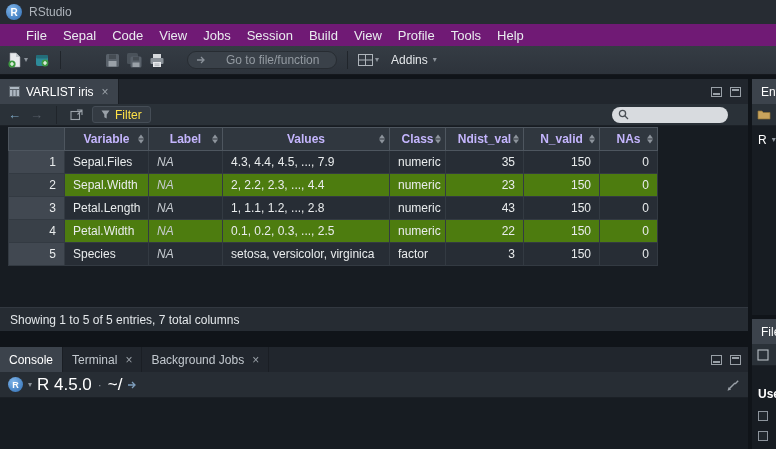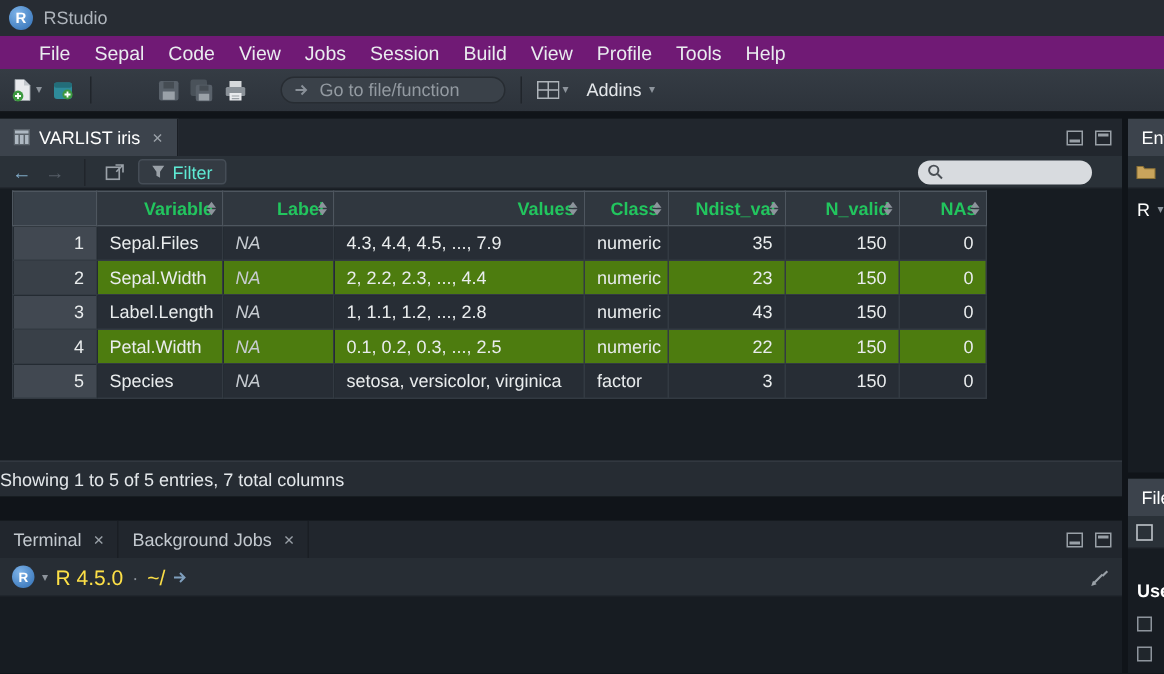--- a/index.html
+++ b/index.html
@@ -17,21 +17,21 @@
   .menubar{height:22px;background:#701a75;display:flex;align-items:stretch;padding-left:18px;flex:none}
   .menu-item{color:#e9ecef;font-size:13px;padding:0 8px;display:flex;align-items:center;cursor:default}
 
   
   .toolbar{height:29px;background:linear-gradient(#353c44,#2d333b);border-bottom:1px solid #15181d;
     display:flex;align-items:center;gap:6px;padding:0 7px;flex:none}
   .tb-icon{display:flex;align-items:center;gap:2px}
   .tb-sep{width:1px;height:18px;background:#20252b;margin:0 4px}
   .caret{color:#8d949c;font-size:8px;line-height:1}
   .goto-box{width:150px;height:18px;border-radius:9px;background:#3a4149;border:1px solid #272c32;
-    display:flex;align-items:center;gap:6px;padding:0 8px;color:#939aa1;font-size:12px;margin-left:16px}
+    display:flex;align-items:center;gap:19px;padding:0 8px;color:#939aa1;font-size:12px;margin-left:16px}
   .addins{display:flex;align-items:center;gap:5px;font-size:12px;color:#e4e7ea;margin-left:6px}
 
   
   .main-area{flex:1;display:flex;gap:4px;padding-top:4px;background:#101419;overflow:hidden}
   .left-col{width:748px;flex:none;display:flex;flex-direction:column;gap:16px}
   .right-col{flex:1;display:flex;flex-direction:column;gap:4px;overflow:hidden}
   .pane{background:#171c22;display:flex;flex-direction:column;overflow:hidden}
   .varlist-pane{height:252px;flex:none}
   .console-pane{flex:1}
 
@@ -41,50 +41,50 @@
   .tab .close{color:#9aa1a8;font-size:12px;margin-left:2px}
   .pane-btns{position:absolute;right:7px;top:0;height:100%;display:flex;align-items:center;gap:8px}
   .pbtn{width:11px;height:10px;border:1px solid #99a0a7;position:relative}
   .pbtn.min::after{content:"";position:absolute;left:1px;right:1px;bottom:1px;height:2px;background:#99a0a7}
   .pbtn.max::after{content:"";position:absolute;left:1px;right:1px;top:1px;height:2px;background:#99a0a7}
 
   
   .subtool{height:22px;background:#2a3138;border-bottom:1px solid #1c2127;display:flex;align-items:center;gap:9px;padding:0 8px;flex:none}
   .nav-arrow{font-size:13px;color:#7fa9c6;line-height:1}
   .nav-arrow.fwd{color:#565e67}
-  .filter-btn{height:17px;display:flex;align-items:center;gap:5px;padding:0 8px;background:#343b43;border:1px solid #454d56;border-radius:3px;color:#5eead4;font-size:12px}
+  .filter-btn{height:17px;display:flex;align-items:center;gap:5px;padding:0 8px;background:#343b43;border:1px solid #454d56;border-radius:3px;color:#fde047;font-size:12px}
   .search-box{margin-left:auto;margin-right:12px;width:116px;height:16px;background:#d8dbdf;border-radius:8px;
     display:flex;align-items:center;gap:4px;padding:0 6px}
 
   
   .table-wrap{flex:none;padding:1px 0 0 8px}
   table{border-collapse:collapse;table-layout:fixed;width:647px;font-size:12px}
-  th{background:#30373f;color:#22c55e;font-weight:bold;text-align:right;padding:0 6px;border:1px solid #4e565f;height:23px;position:relative;overflow:hidden}
+  th{background:#30373f;color:#c4b5fd;font-weight:bold;text-align:center;padding:0 6px;border:1px solid #4e565f;height:23px;position:relative;overflow:hidden}
   th.c0{background:#39414a}
   .sort{position:absolute;right:4px;top:50%;transform:translateY(-50%);display:flex;flex-direction:column;gap:1px}
   .sort b{display:block;width:0;height:0;border-left:3.5px solid transparent;border-right:3.5px solid transparent}
   .sort .u{border-bottom:4px solid #8d949c}
   .sort .d{border-top:4px solid #8d949c}
   td{padding:0 8px;border:1px solid #333a42;color:#e9eced;height:23px;overflow:hidden;white-space:nowrap}
   tr.odd td{background:#272d35}
   tr.even td{background:#4d7c0f}
   tr.odd td.c0{background:#414851}
   tr.even td.c0{background:#394048}
   td.a-right{text-align:right}
   td.na{font-style:italic;color:#c7ccd1}
   .c0{width:56px}.c1{width:84px}.c2{width:74px}.c3{width:167px}.c4{width:56px}.c5{width:78px}.c6{width:76px}.c7{width:58px}
 
   .table-status{margin-top:auto;height:24px;background:#262c33;border-top:1px solid #323840;color:#e3e7ea;font-size:12px;
-    display:flex;align-items:center;flex:none}
+    display:flex;align-items:center;padding-left:10px;flex:none}
 
   
   .console-toolbar{height:26px;background:#272d34;border-bottom:1px solid #1b2026;display:flex;align-items:center;gap:5px;padding:0 8px;flex:none}
   .r-logo{width:15px;height:15px;border-radius:50%;background:radial-gradient(circle at 35% 30%,#7db3e8,#2f6db3);
     color:#fff;font-size:9px;font-weight:bold;display:flex;align-items:center;justify-content:center}
-  .console-ver,.console-dir{color:#fde047;font-size:14px}
+  .console-ver,.console-dir{color:#ffffff;font-size:17px}
   .console-dot{color:#8d949c;font-size:12px;margin:0 1px}
   .broom{margin-left:auto;display:flex;align-items:center}
   .console-output{flex:1;background:#171c22;padding:7px 0 0 7px;font-family:"DejaVu Sans Mono",monospace;
     font-size:12.5px;line-height:16px;color:#f2f4f6;white-space:pre;overflow:hidden}
 
   
   .rpane{background:#171c22;display:flex;flex-direction:column;overflow:hidden}
   .rpane.top{height:236px;flex:none}
   .rpane.bottom{flex:1}
   .rtool{height:22px;background:#2a3138;border-bottom:1px solid #1c2127;display:flex;align-items:center;padding-left:5px;flex:none;gap:4px}
@@ -271,21 +271,21 @@
                   <td class="c1 a-left">Sepal.Width</td>
                   <td class="c2 a-left na">NA</td>
                   <td class="c3 a-left">2, 2.2, 2.3, ..., 4.4</td>
                   <td class="c4 a-left">numeric</td>
                   <td class="c5 a-right">23</td>
                   <td class="c6 a-right">150</td>
                   <td class="c7 a-right">0</td>
                 </tr>
                 <tr class="odd">
                   <td class="c0 a-right">3</td>
-                  <td class="c1 a-left">Label.Length</td>
+                  <td class="c1 a-left">Petal.Length</td>
                   <td class="c2 a-left na">NA</td>
                   <td class="c3 a-left">1, 1.1, 1.2, ..., 2.8</td>
                   <td class="c4 a-left">numeric</td>
                   <td class="c5 a-right">43</td>
                   <td class="c6 a-right">150</td>
                   <td class="c7 a-right">0</td>
                 </tr>
                 <tr class="even">
                   <td class="c0 a-right">4</td>
                   <td class="c1 a-left">Petal.Width</td>
@@ -307,20 +307,23 @@
                   <td class="c7 a-right">0</td>
                 </tr>
               </tbody>
             </table>
         </div>
         <div class="table-status">Showing 1 to 5 of 5 entries, 7 total columns</div>
       </div>
 
       <div class="pane console-pane">
         <div class="tabbar">
+          <div class="tab active">
+            <span>Console</span>
+          </div>
           <div class="tab">
             <span>Terminal</span>
             <span class="close">×</span>
           </div>
           <div class="tab">
             <span>Background Jobs</span>
             <span class="close">×</span>
           </div>
           <div class="pane-btns">
             <span class="pbtn min"></span>

